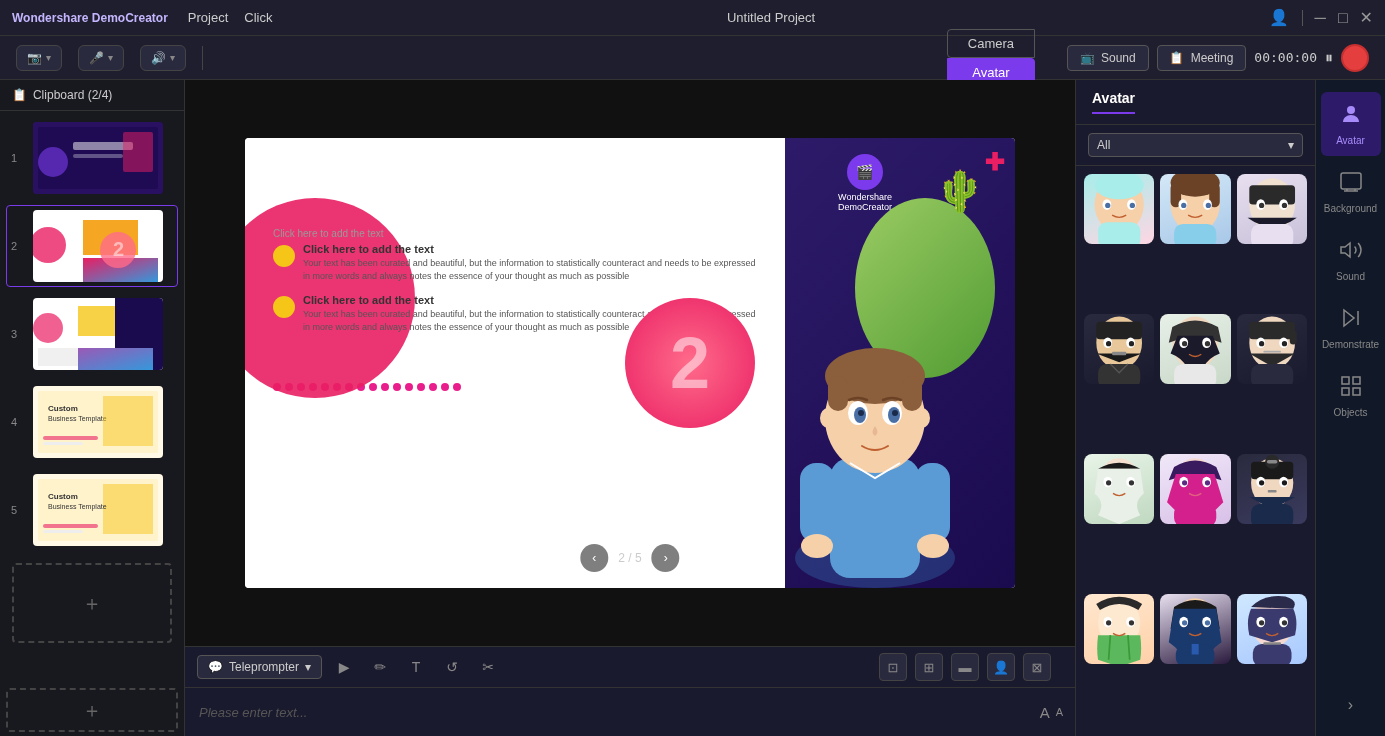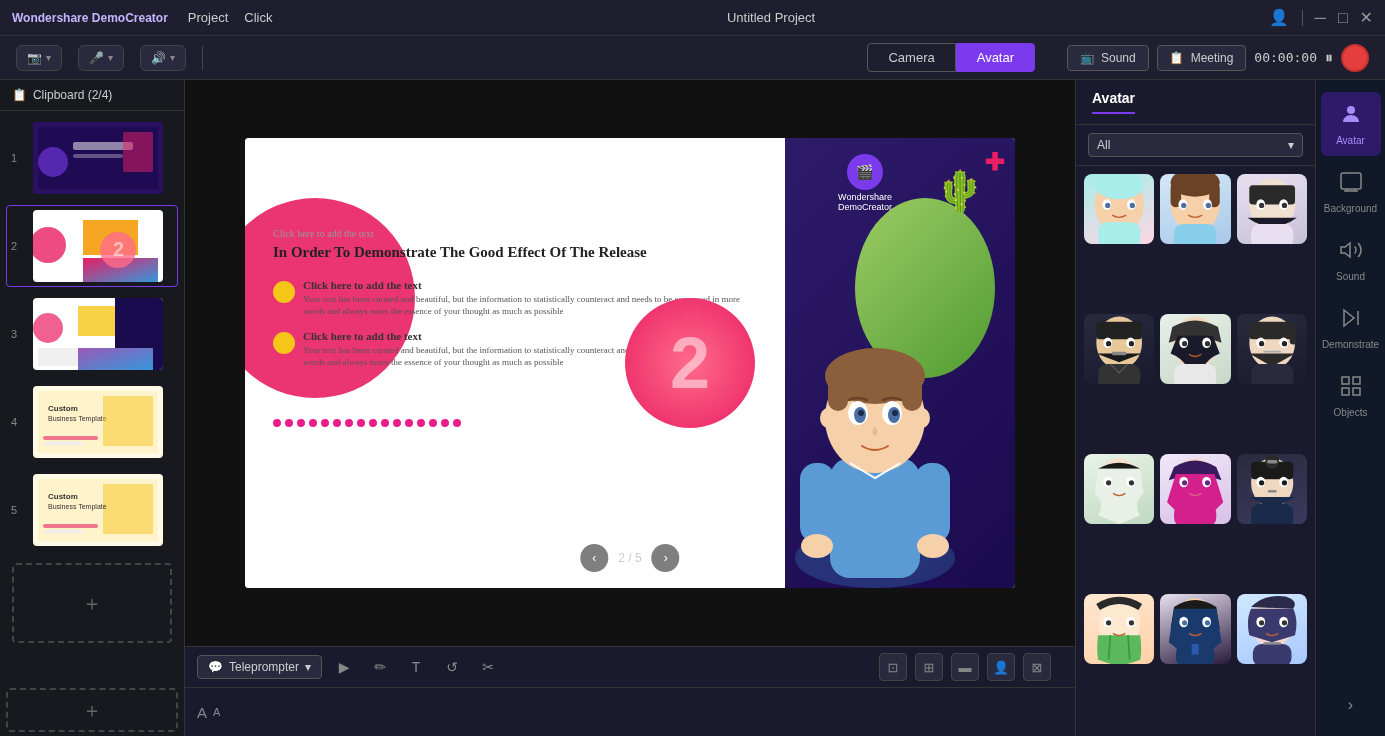--- a/index.html
+++ b/index.html
@@ -15,21 +15,21 @@
     .titlebar-right { display: flex; gap: 12px; align-items: center; }
     .titlebar-right span { color: #999; font-size: 16px; cursor: pointer; }
     .titlebar-sep { width: 1px; height: 16px; background: #555; }
 
     
     .toolbar { display: flex; align-items: center; background: #1e1e2e; height: 44px; padding: 0 16px; gap: 16px; border-bottom: 1px solid #333; }
     .toolbar-group { display: flex; align-items: center; gap: 4px; }
     .toolbar-btn { display: flex; align-items: center; gap: 4px; background: #2a2a3e; border: 1px solid #444; border-radius: 6px; padding: 5px 10px; cursor: pointer; color: #ccc; font-size: 12px; }
     .toolbar-btn .arrow { font-size: 10px; color: #888; }
     .toolbar-sep { width: 1px; height: 24px; background: #444; }
-    .cam-avatar-group { display: flex; margin-left: auto; }
+    .cam-avatar-group { display: flex; margin-left: auto; flex-direction: column; }
     .cam-btn { padding: 6px 20px; background: transparent; border: 1px solid #555; color: #ccc; cursor: pointer; font-size: 13px; border-radius: 4px 0 0 4px; }
     .av-btn { padding: 6px 20px; background: #7c3aed; border: 1px solid #7c3aed; color: #fff; cursor: pointer; font-size: 13px; border-radius: 0 4px 4px 0; }
     .record-group { display: flex; align-items: center; gap: 8px; margin-left: 16px; }
     .live-btn { display: flex; align-items: center; gap: 6px; background: #2a2a3e; border: 1px solid #555; border-radius: 4px; padding: 5px 12px; color: #ccc; font-size: 12px; cursor: pointer; }
     .meeting-btn { display: flex; align-items: center; gap: 6px; background: #2a2a3e; border: 1px solid #555; border-radius: 4px; padding: 5px 12px; color: #ccc; font-size: 12px; cursor: pointer; }
     .timer { font-size: 13px; color: #ccc; font-family: monospace; }
     .pause-btn { background: transparent; border: none; color: #ccc; font-size: 16px; cursor: pointer; }
     .rec-btn { width: 28px; height: 28px; background: #e53e3e; border-radius: 50%; border: 2px solid #c53030; cursor: pointer; }
 
     
@@ -290,23 +290,22 @@
     </div>
   </div>
 
   <div class="canvas-area">
     <div class="canvas-wrap">
       <div class="canvas-inner">
         <div class="slide-preview">
 
           <div class="slide-content-area">
             <div class="deco-circle-red"></div>
-            <div class="slide-text-area" style="position:relative;z-index:5;font-family:Liberation Serif, serif;">
+            <div class="slide-text-area" style="position:relative;z-index:5;">
               <div class="slide-click-text" style="margin-bottom:4px;margin-top:60px;">Click here to add the text</div>
-              <div class="slide-heading">In Order To Demonstrate The Good Effect Of The Release</div>
               <div class="slide-bullet">
                 <div class="slide-bullet-icon" style="background:#f5c518;"></div>
                 <div class="slide-bullet-text">
                   <div class="bhead">Click here to add the text</div>
                   <p>Your text has been curated and beautiful, but the information to statistically counteract and needs to be expressed in more words and always notes the essence of your thought as much as possible</p>
                 </div>
               </div>
               <div class="slide-bullet">
                 <div class="slide-bullet-icon" style="background:#f5c518;"></div>
                 <div class="slide-bullet-text">
@@ -425,20 +424,21 @@
         <div style="flex:1;"></div>
         <div class="teleprompter-right">
           <div class="tele-right-btn">⊡</div>
           <div class="tele-right-btn">⊞</div>
           <div class="tele-right-btn">▬</div>
           <div class="tele-right-btn">👤</div>
           <div class="tele-right-btn">⊠</div>
         </div>
       </div>
       <div style="display:flex; align-items:center; flex:1;">
+        <div class="teleprompter-input" style="flex:1;">Please enter text...</div>
         <div class="text-size-area">
           <span style="font-size:15px;cursor:pointer;">A</span>
           <span style="font-size:11px;cursor:pointer;">A</span>
         </div>
       </div>
     </div>
   </div>
 
   <div class="right-panel">
     <div class="avatar-panel">

